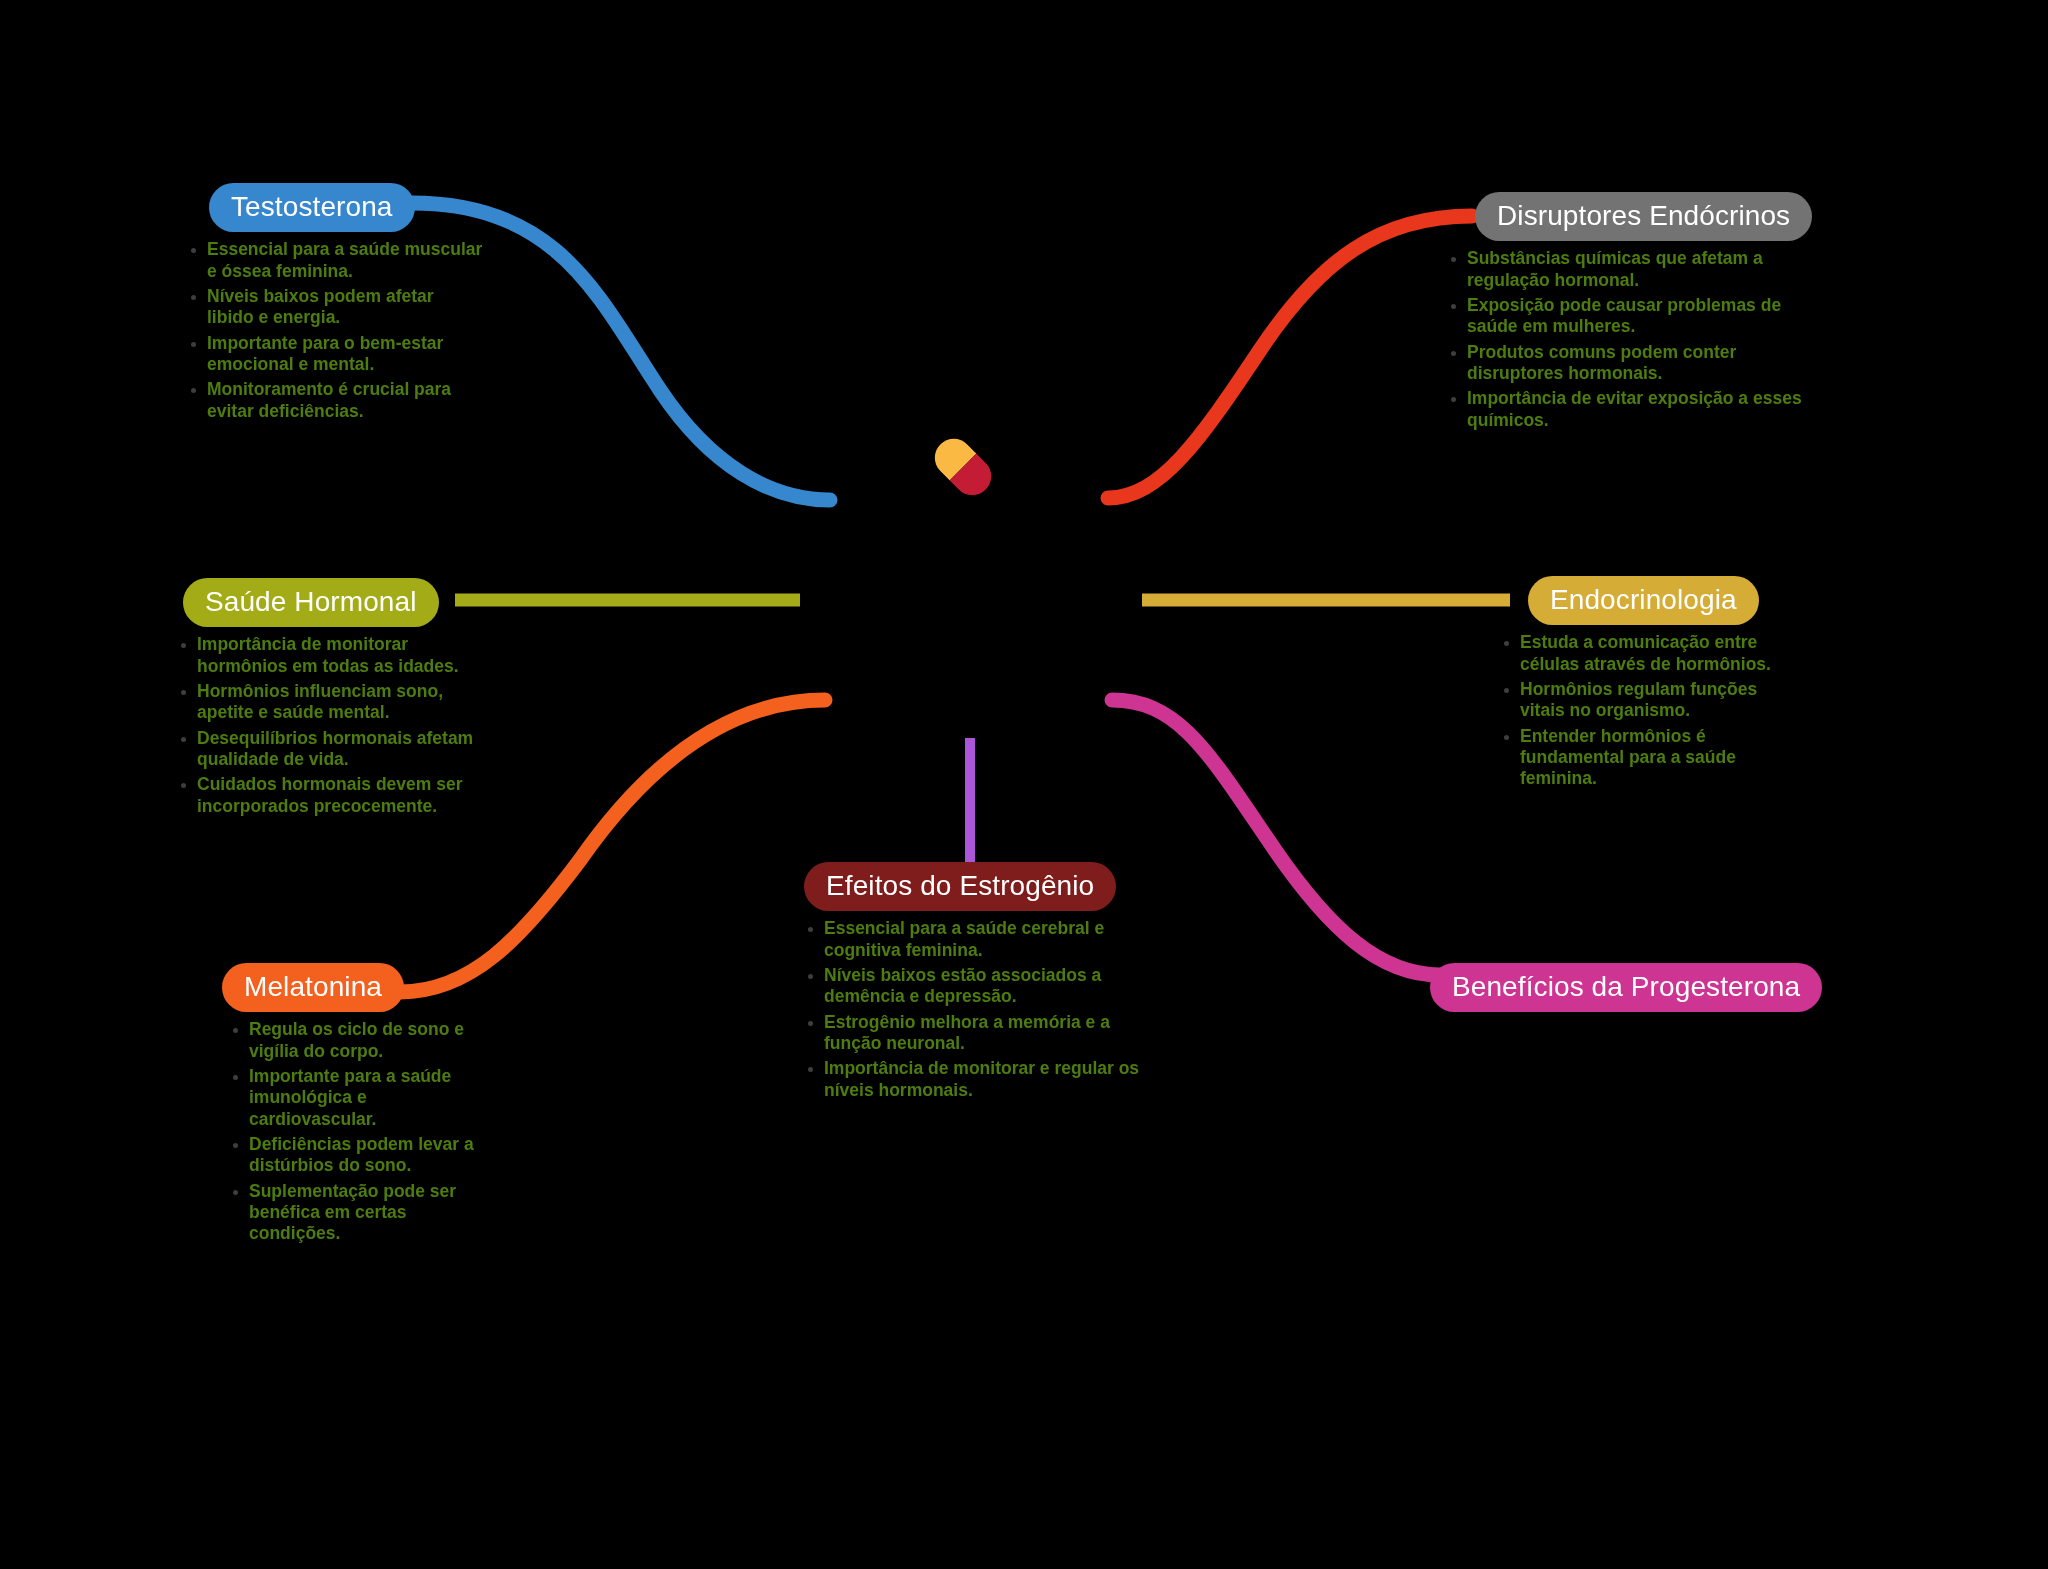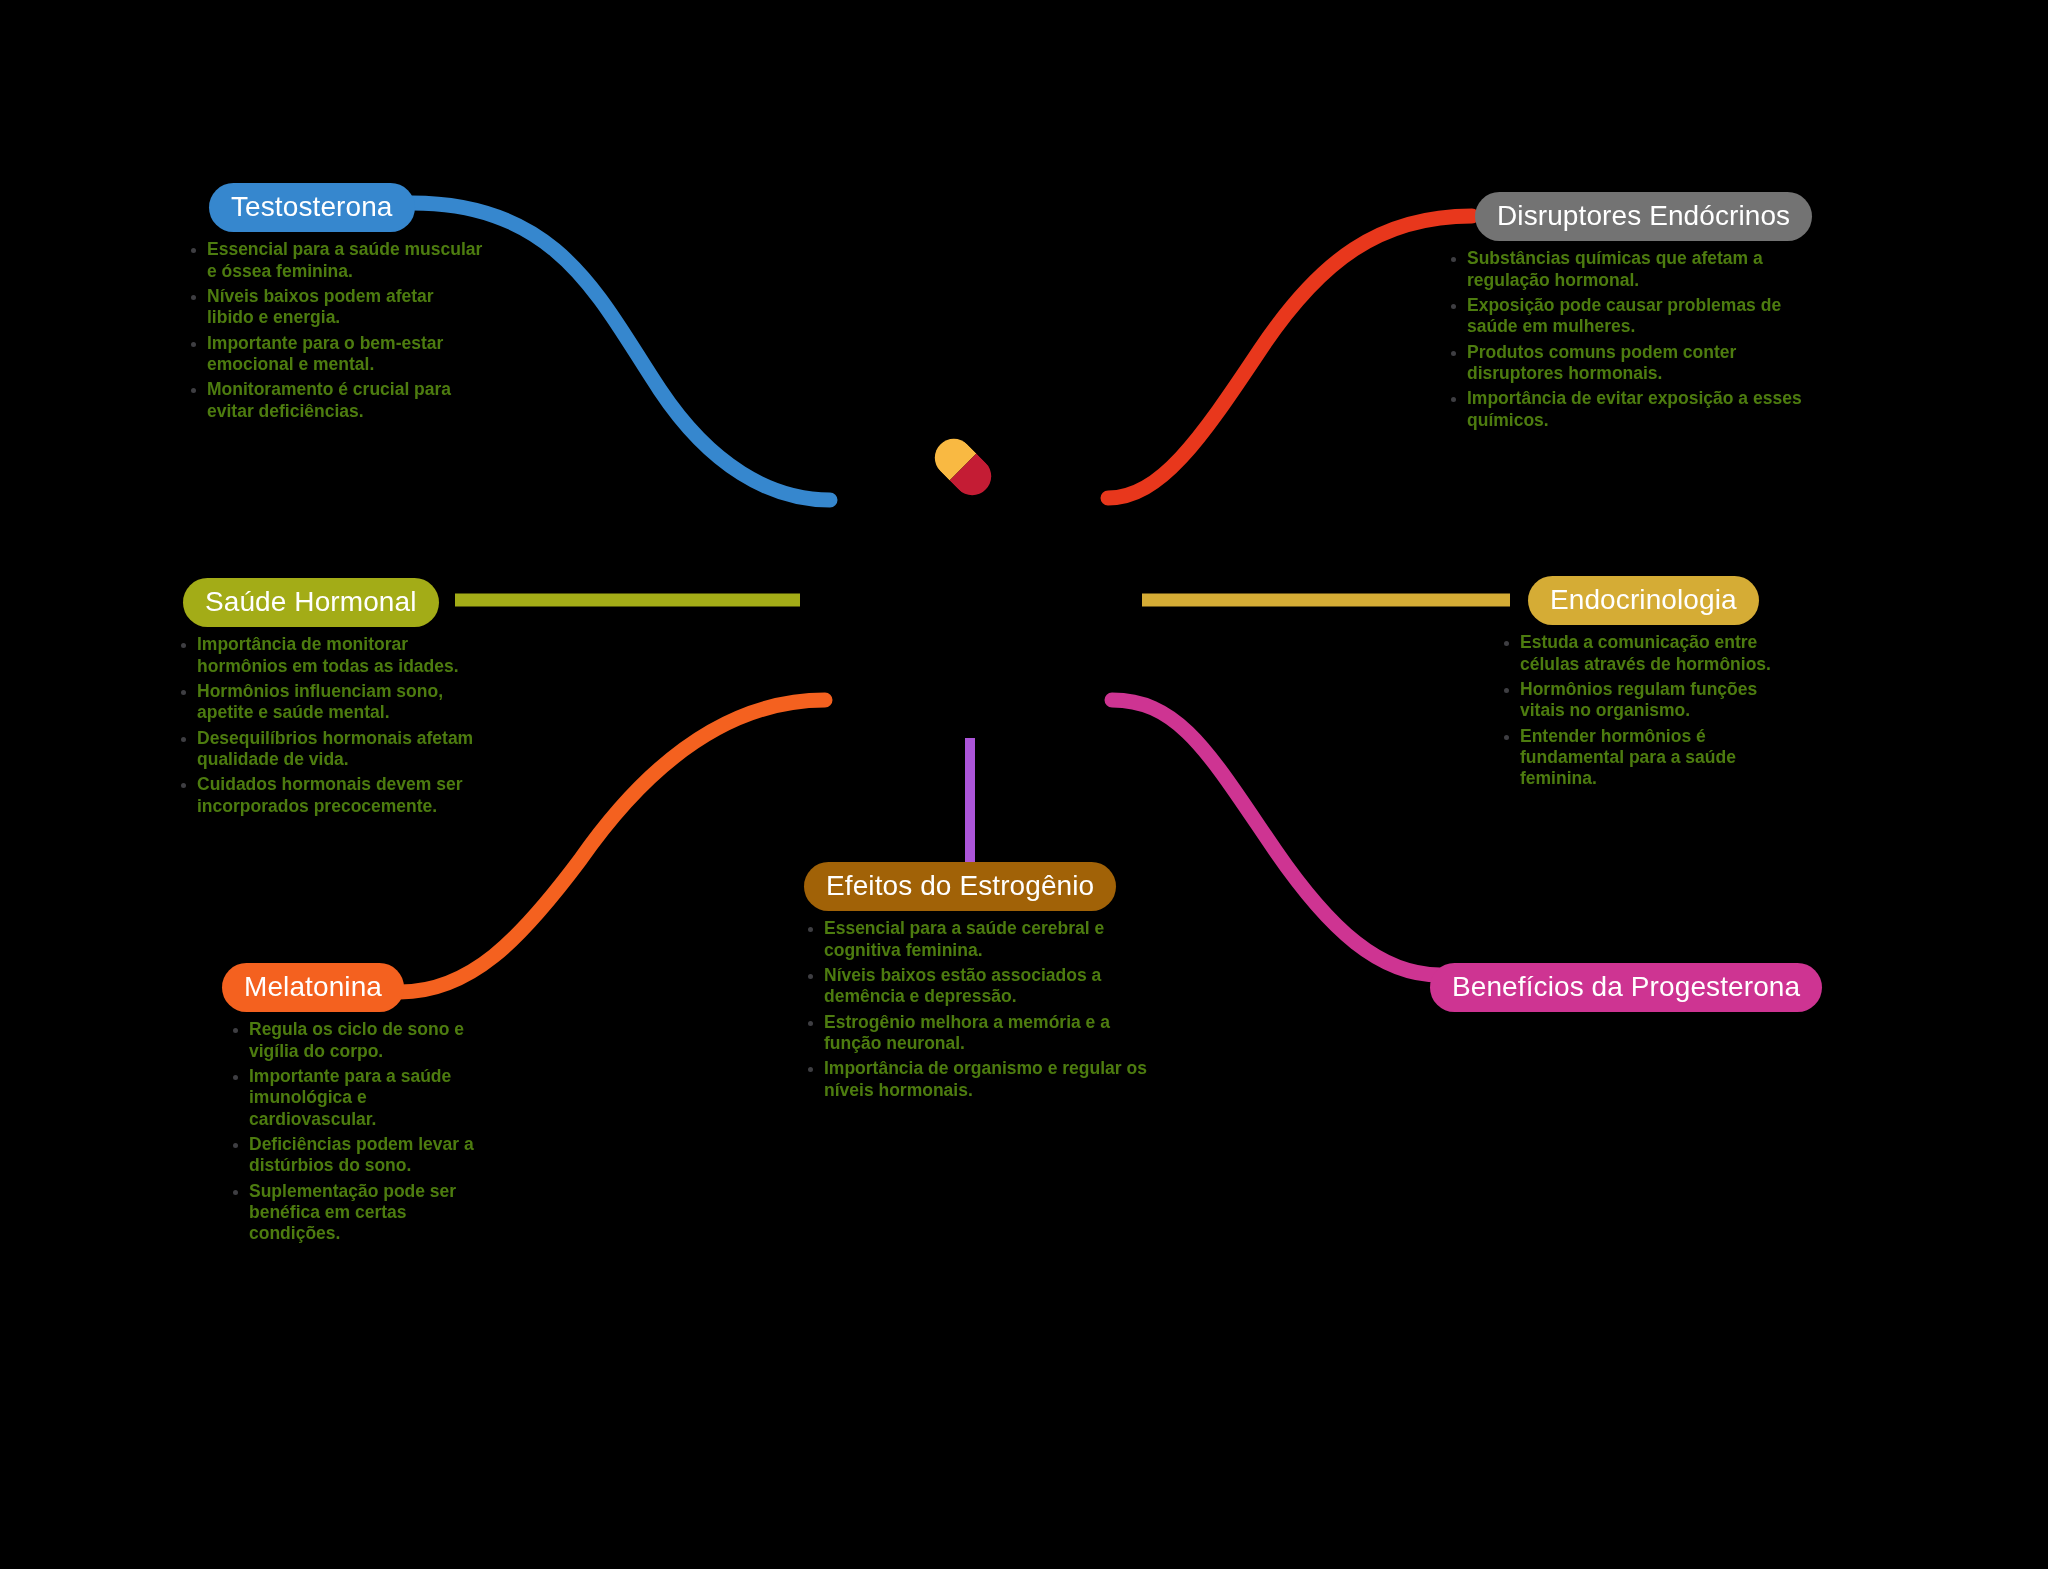--- a/index.html
+++ b/index.html
@@ -193,26 +193,26 @@
     <div class="badge" style="background: rgb(244, 97, 31);">Melatonina</div>
     <ul class="bullets">
       <li>Regula os ciclo de sono e vigília do corpo.</li>
       <li>Importante para a saúde imunológica e cardiovascular.</li>
       <li>Deficiências podem levar a distúrbios do sono.</li>
       <li>Suplementação pode ser benéfica em certas condições.</li>
     </ul>
   </div>
 
   <div class="branch b-estrogenio">
-    <div class="badge" style="background: #a16207;">Efeitos do Estrogênio</div>
+    <div class="badge" style="background: #7f1d1d;">Efeitos do Estrogênio</div>
     <ul class="bullets">
       <li>Essencial para a saúde cerebral e cognitiva feminina.</li>
       <li>Níveis baixos estão associados a demência e depressão.</li>
       <li>Estrogênio melhora a memória e a função neuronal.</li>
-      <li>Importância de organismo e regular os níveis hormonais.</li>
+      <li>Importância de monitorar e regular os níveis hormonais.</li>
     </ul>
   </div>
 
   <div class="branch b-progesterona">
     <div class="badge" style="background: rgb(206, 52, 146);">Benefícios da Progesterona</div>
   </div>
 
 </div>
 
 </body></html>

